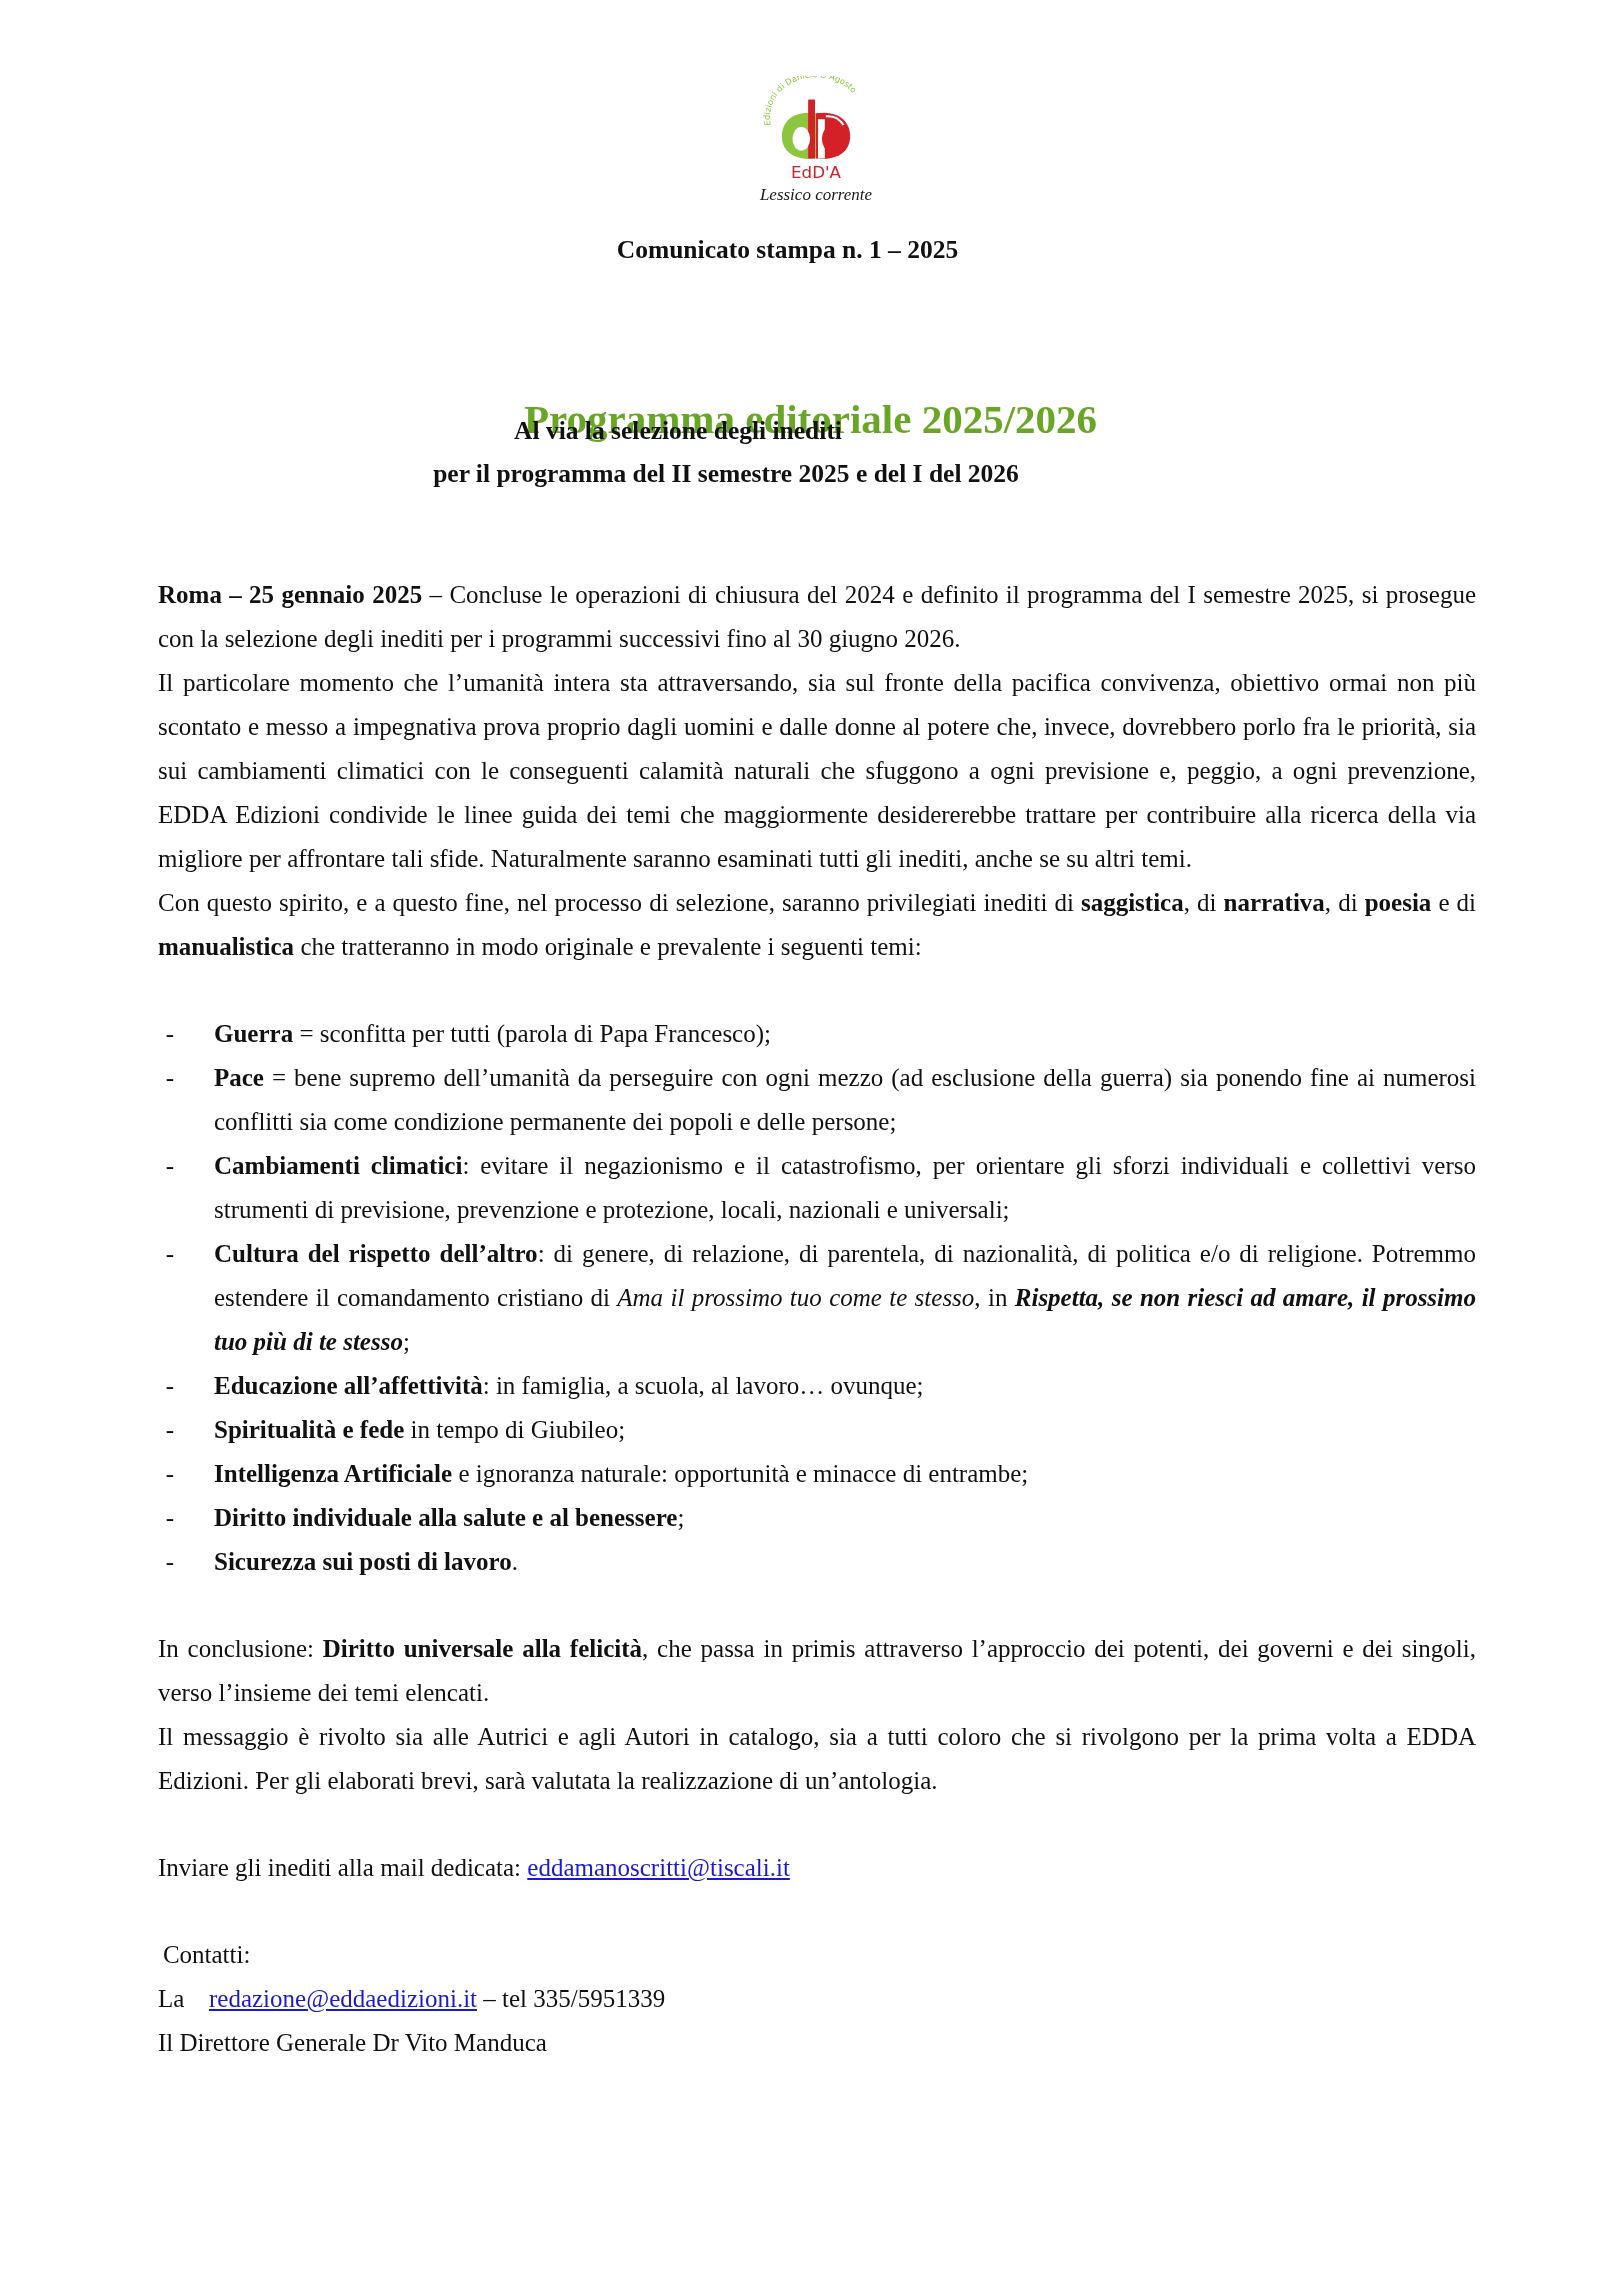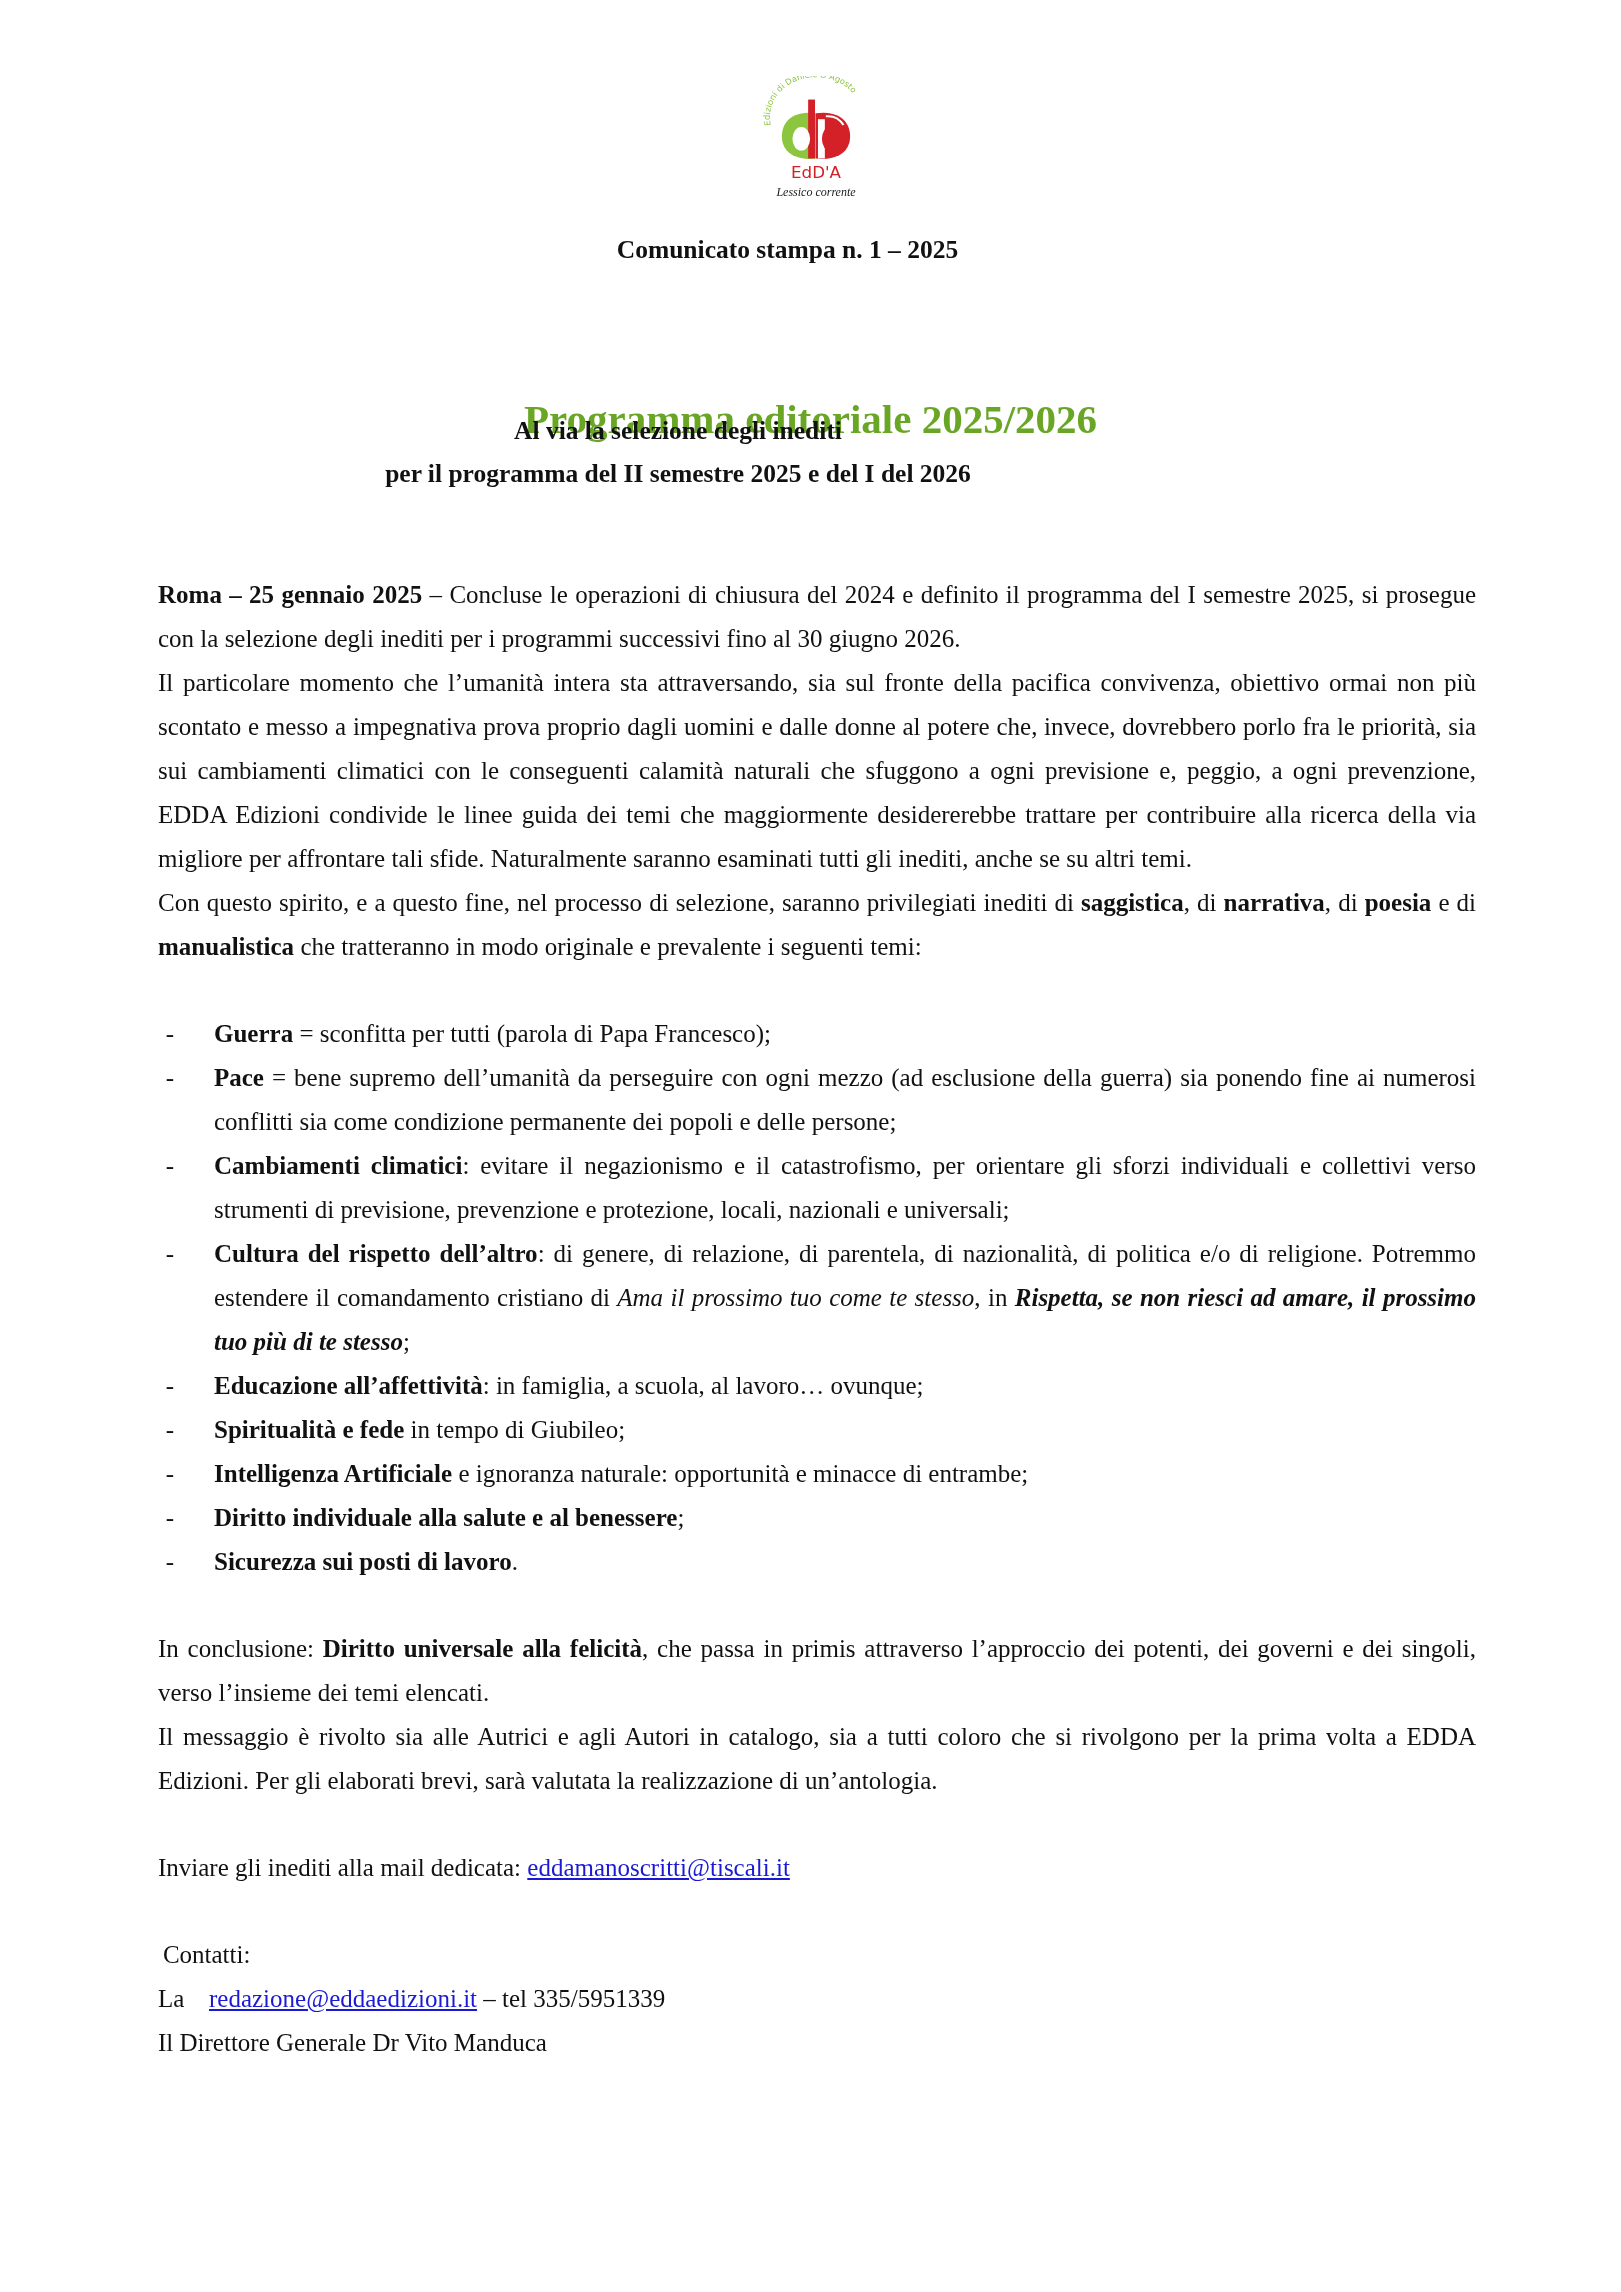--- a/index.html
+++ b/index.html
@@ -5,36 +5,36 @@
   html, body { margin: 0; padding: 0; background: #ffffff; }
   body {
     width: 1621px; height: 2293px; position: relative; overflow: hidden;
     font-family: "Liberation Serif", "DejaVu Serif", serif;
     color: #111111;
   }
   .logo { position: absolute; left: 757px; top: 76px; width: 118px; height: 125px; }
   .logo svg { display: block; }
   .logo-tag {
     position: absolute; left: 0; right: 0; top: 109px; text-align: center;
-    font-style: italic; font-size: 12px; color: #1a1a1a;
+    font-style: italic; font-size: 17px; color: #1a1a1a;
   }
   .press-no {
     position: absolute; left: 0; width: 1575px; top: 235px; text-align: center;
     font-weight: bold; font-size: 25.5px;
   }
   .title {
     position: absolute; left: 0; width: 1621px; top: 351px; text-align: center;
     font-weight: bold; font-size: 41px; color: #6aa626; margin-top: 44px;
   }
   .subtitle {
     position: absolute; left: 0; width: 1356px; text-align: center;
     font-weight: bold; font-size: 25.5px;
   }
   .sub1 { top: 416px; }
-  .sub2 { top: 459px; }
+  .sub2 { top: 459px; padding-left: 48px; }
   .body-text {
     position: absolute; left: 158px; width: 1318px; top: 573px;
     font-size: 25px; line-height: 44px; text-align: justify;
   }
   .body-text p { margin: 0; }
   .gap { height: 43px; }
   .list { margin: 0; padding: 0; list-style: none; }
   .list li { position: relative; padding-left: 56px; }
   .list li .dash { position: absolute; left: 7.8px; top: 0; }
   .last-line { text-align-last: left; }

